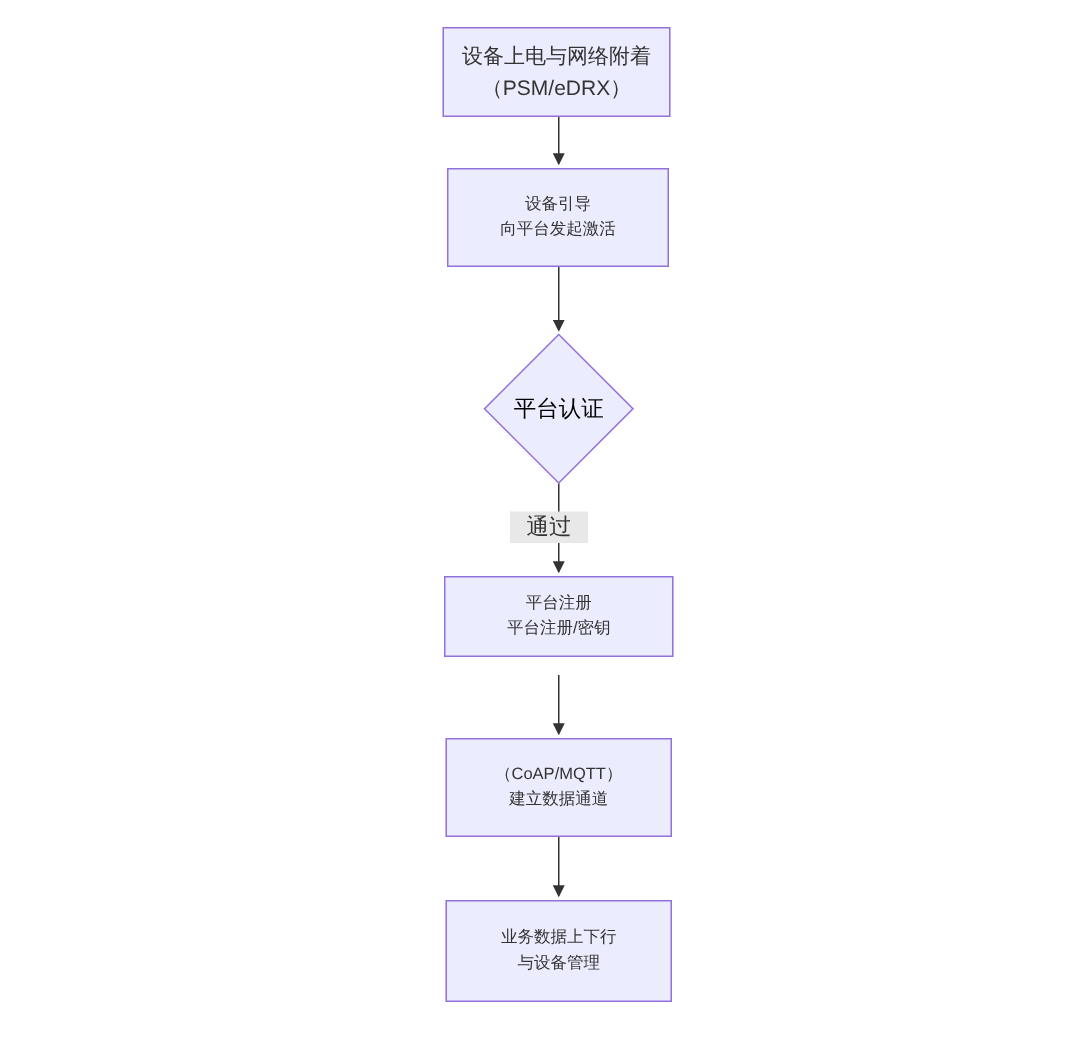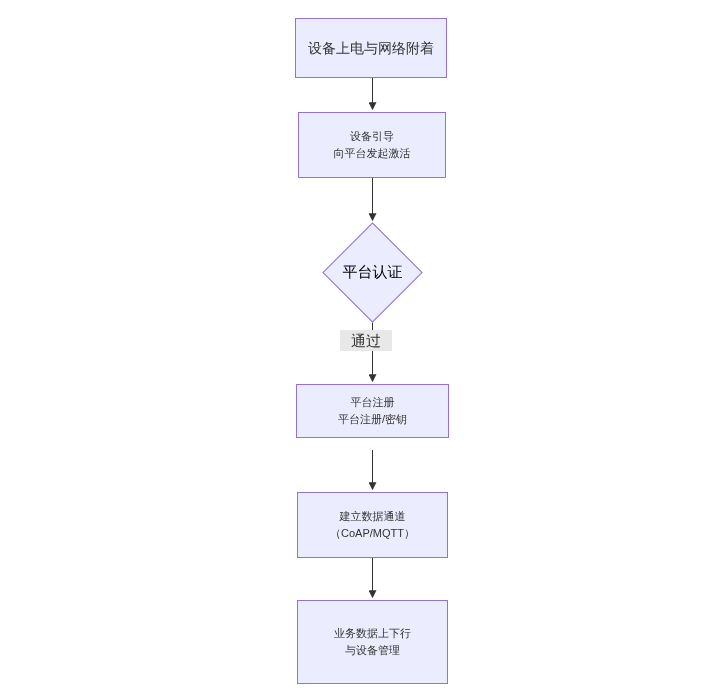--- a/index.html
+++ b/index.html
@@ -65,22 +65,22 @@
     line-height: 21px;
     text-align: center;
   }
   
   #node-power    { left: 295px; top: 18px;  width: 152px; height: 60px; }
   #node-boot     { left: 298px; top: 112px; width: 148px; height: 66px; }
   #diamond-auth  { left: 337px; top: 237px; width: 71px;  height: 71px; }
   #diamond-auth-label { left: 322px; top: 262px; width: 101px; height: 21px; }
   #node-register { left: 296px; top: 384px; width: 153px; height: 54px; }
   #node-channel  { left: 297px; top: 492px; width: 151px; height: 66px; }
-  #node-business { left: 297px; top: 600px; width: 151px; height: 84px; }
-  #edge-label-pass { left: 340px; top: 330px; width: 52px; height: 21px; }
+  #node-business { left: 297px; top: 600px; width: 151px; height: 68px; }
+  #edge-label-pass { left: 340px; top: 341px; width: 52px; height: 21px; }
 </style>
 </head>
 <body>
 
 <div id="canvas">
 
   <svg id="edges-svg" viewBox="0 0 726 700" xmlns="http://www.w3.org/2000/svg">
     <defs>
       <marker id="arrowhead" viewBox="0 0 10 10" refX="8.5" refY="5" markerWidth="8" markerHeight="8" orient="auto-start-reverse">
         <path d="M0,0 L10,5 L0,10 Z" fill="#333333"></path>
@@ -88,20 +88,21 @@
     </defs>
     <line x1="372.5" y1="78" x2="372.5" y2="109" stroke="#333333" stroke-width="1" marker-end="url(#arrowhead)"></line>
     <line x1="372.5" y1="178" x2="372.5" y2="220" stroke="#333333" stroke-width="1" marker-end="url(#arrowhead)"></line>
     <line x1="372.5" y1="322" x2="372.5" y2="381" stroke="#333333" stroke-width="1" marker-end="url(#arrowhead)"></line>
     <line x1="372.5" y1="450" x2="372.5" y2="489" stroke="#333333" stroke-width="1" marker-end="url(#arrowhead)"></line>
     <line x1="372.5" y1="558" x2="372.5" y2="597" stroke="#333333" stroke-width="1" marker-end="url(#arrowhead)"></line>
   </svg>
 
   <div class="node node-small" id="node-power">
     <div>设备上电与网络附着</div>
+    <div>（PSM/eDRX）</div>
   </div>
 
   <div class="node" id="node-boot">
     <div>设备引导</div>
     <div>向平台发起激活</div>
   </div>
 
   <div class="diamond-shape" id="diamond-auth"></div>
   <div class="diamond-label" id="diamond-auth-label">
     <div>平台认证</div>
@@ -110,22 +111,22 @@
   <div class="edge-label" id="edge-label-pass">
     <span>通过</span>
   </div>
 
   <div class="node" id="node-register">
     <div>平台注册</div>
     <div>平台注册/密钥</div>
   </div>
 
   <div class="node" id="node-channel">
+    <div>（CoAP/MQTT）</div>
     <div>建立数据通道</div>
-    <div>（CoAP/MQTT）</div>
   </div>
 
   <div class="node" id="node-business">
     <div>业务数据上下行</div>
     <div>与设备管理</div>
   </div>
 
 </div>
 
 </body></html>

